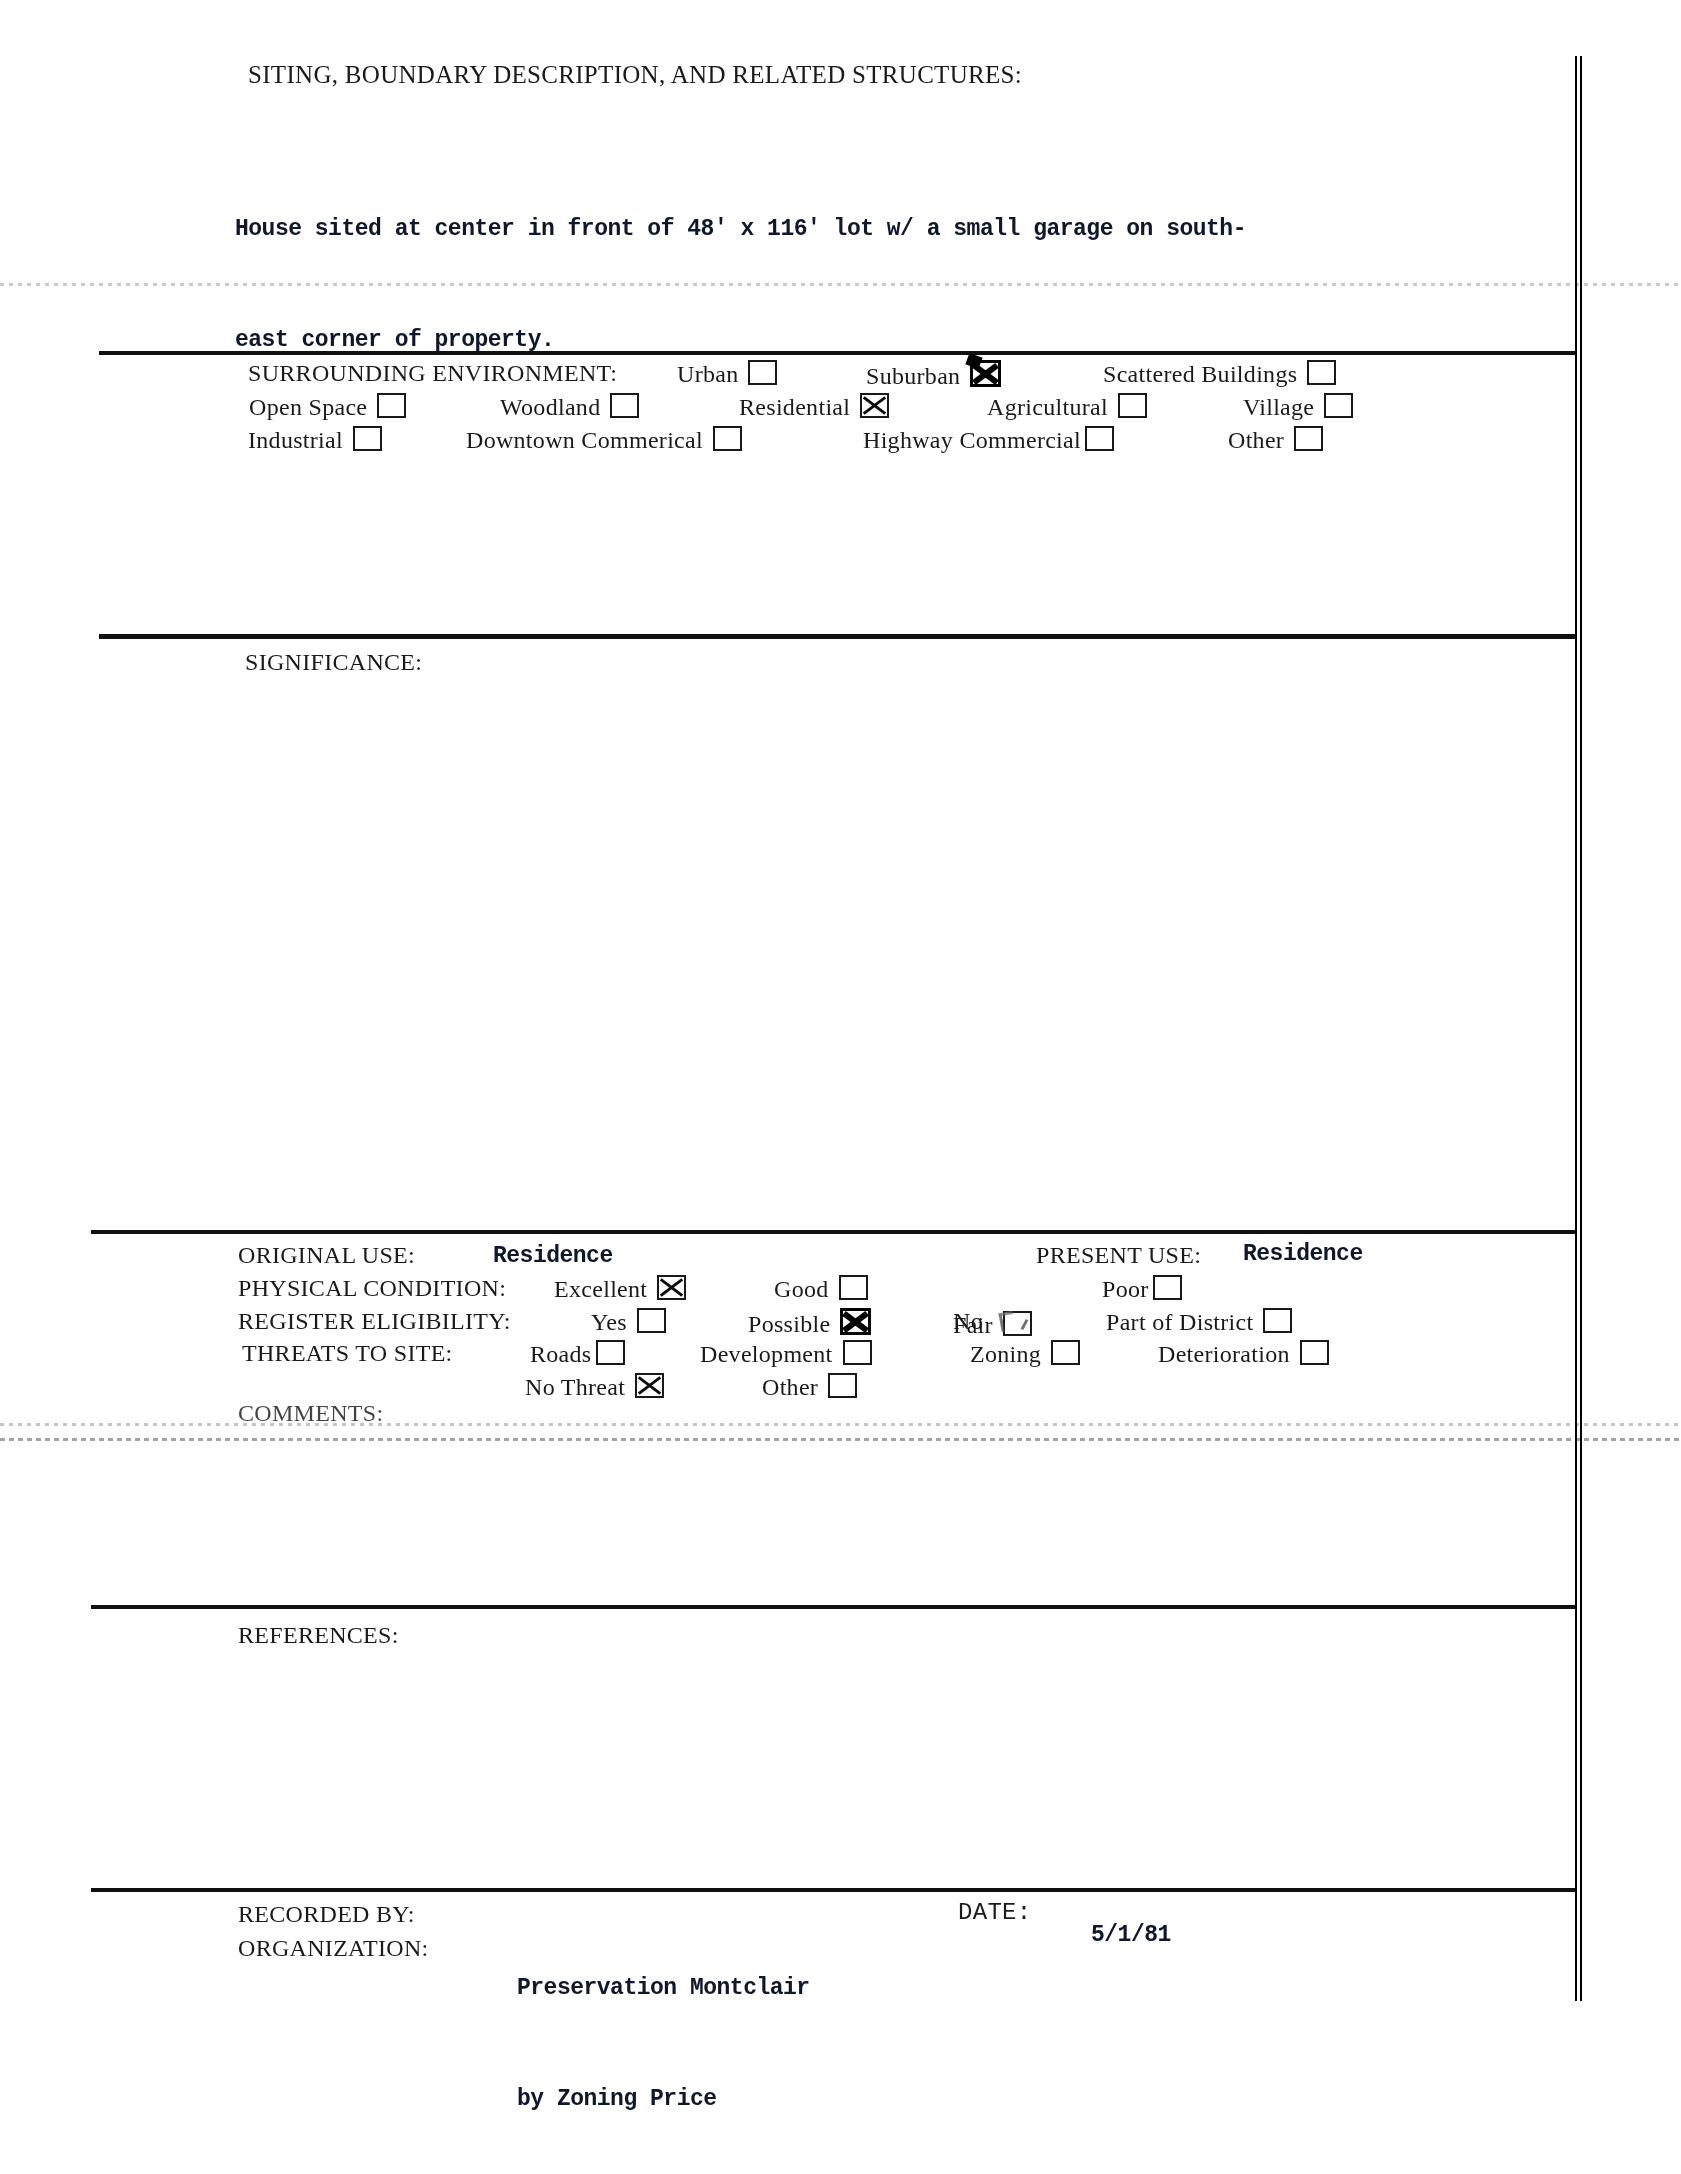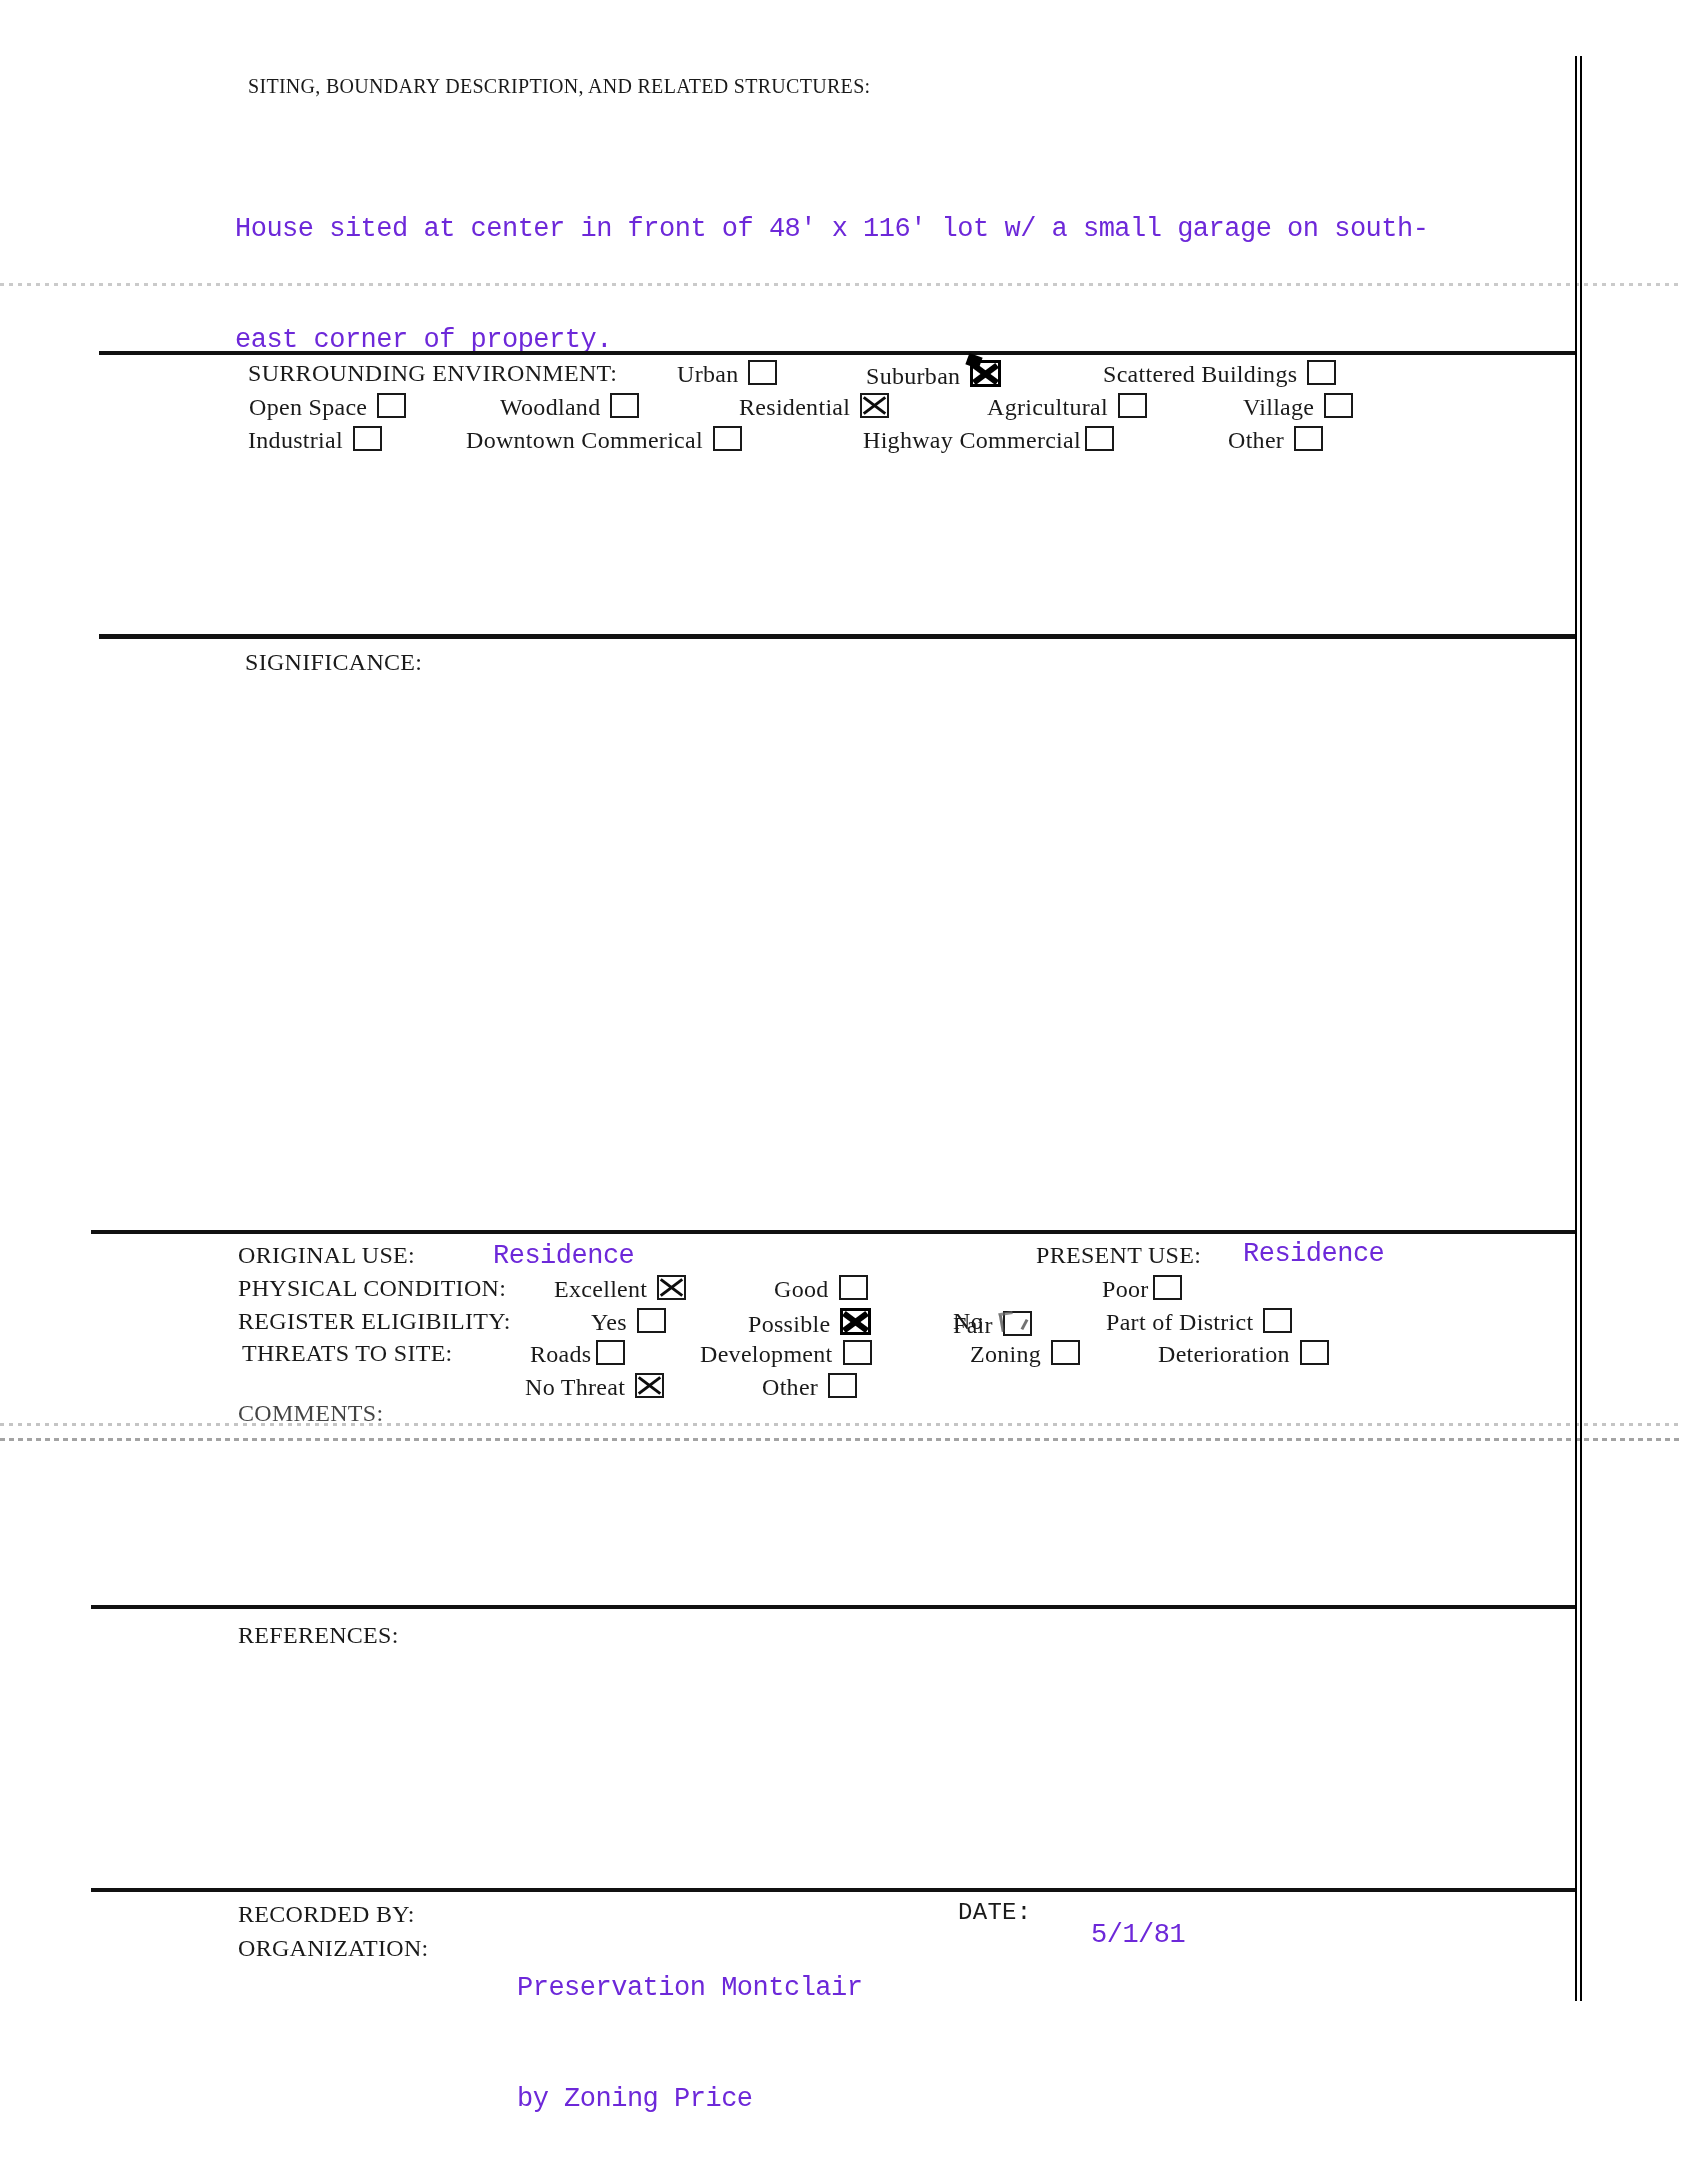--- a/index.html
+++ b/index.html
@@ -2,21 +2,21 @@
 <html><head>
 <meta charset="utf-8">
 <style>
   html, body { margin:0; padding:0; background:#ffffff; }
   .page {
     position:relative; width:1681px; height:2174px; background:#fff;
     font-family:"Liberation Serif", serif; color:#1a1a1a; overflow:hidden;
   }
   .abs { position:absolute; }
   .serif { font-family:"Liberation Serif", serif; font-size:24px; letter-spacing:0.3px; white-space:pre; }
-  .typed { font-family:"Liberation Mono", monospace; font-weight:400; font-size:27px; letter-spacing:-0.5px; white-space:pre; line-height:37px; color:#6d28d9; }
+  .typed { font-family:"Liberation Mono", monospace; font-weight:700; font-size:23px; letter-spacing:-0.5px; white-space:pre; line-height:37px; color:#0f172a; }
   .rule { position:absolute; background:#111; height:4px; }
   .rule.thick { height:5px; }
   .dotline { position:absolute; height:3px; background:repeating-linear-gradient(90deg,#8a8a8a 0 4px, transparent 4px 9px); }
   .vline { position:absolute; width:7px; border-left:2px solid #000; border-right:2px solid #000; box-sizing:border-box; }
   .row { position:absolute; left:0; width:100%; height:32px; }
   .opt { position:absolute; white-space:nowrap; }
   .cb {
     display:inline-block; position:relative; width:25px; height:21px;
     border:2px solid #191919; margin-left:10px; vertical-align:-3px; box-sizing:content-box;
   }
@@ -40,21 +40,21 @@
   }
   .comments { opacity:.82; }
   .cite-title { border-bottom:3px solid #111; padding-bottom:5px; margin-left:18px; }
   .cite-pub { margin-left:24px; }
 </style>
 </head>
 <body>
 
 <div class="page">
 
-  <div class="abs serif" style="left:248px; top:75px; font-size:20px;">SITING, BOUNDARY DESCRIPTION, AND RELATED STRUCTURES:</div>
+  <div class="abs serif" style="left:248px; top:61px; font-size:25px;">SITING, BOUNDARY DESCRIPTION, AND RELATED STRUCTURES:</div>
   <div class="abs typed" style="left:235px; top:137px;">
     <div>House sited at center in front of 48' x 116' lot w/ a small garage on south-</div>
     <div>east corner of property.</div>
   </div>
 
   <div class="dotline" style="left:0; top:283px; width:1681px; opacity:.45;"></div>
 
   <div class="rule" style="left:99px; top:351px; width:1477px;"></div>
 
   <div class="row" style="top:360px;">

